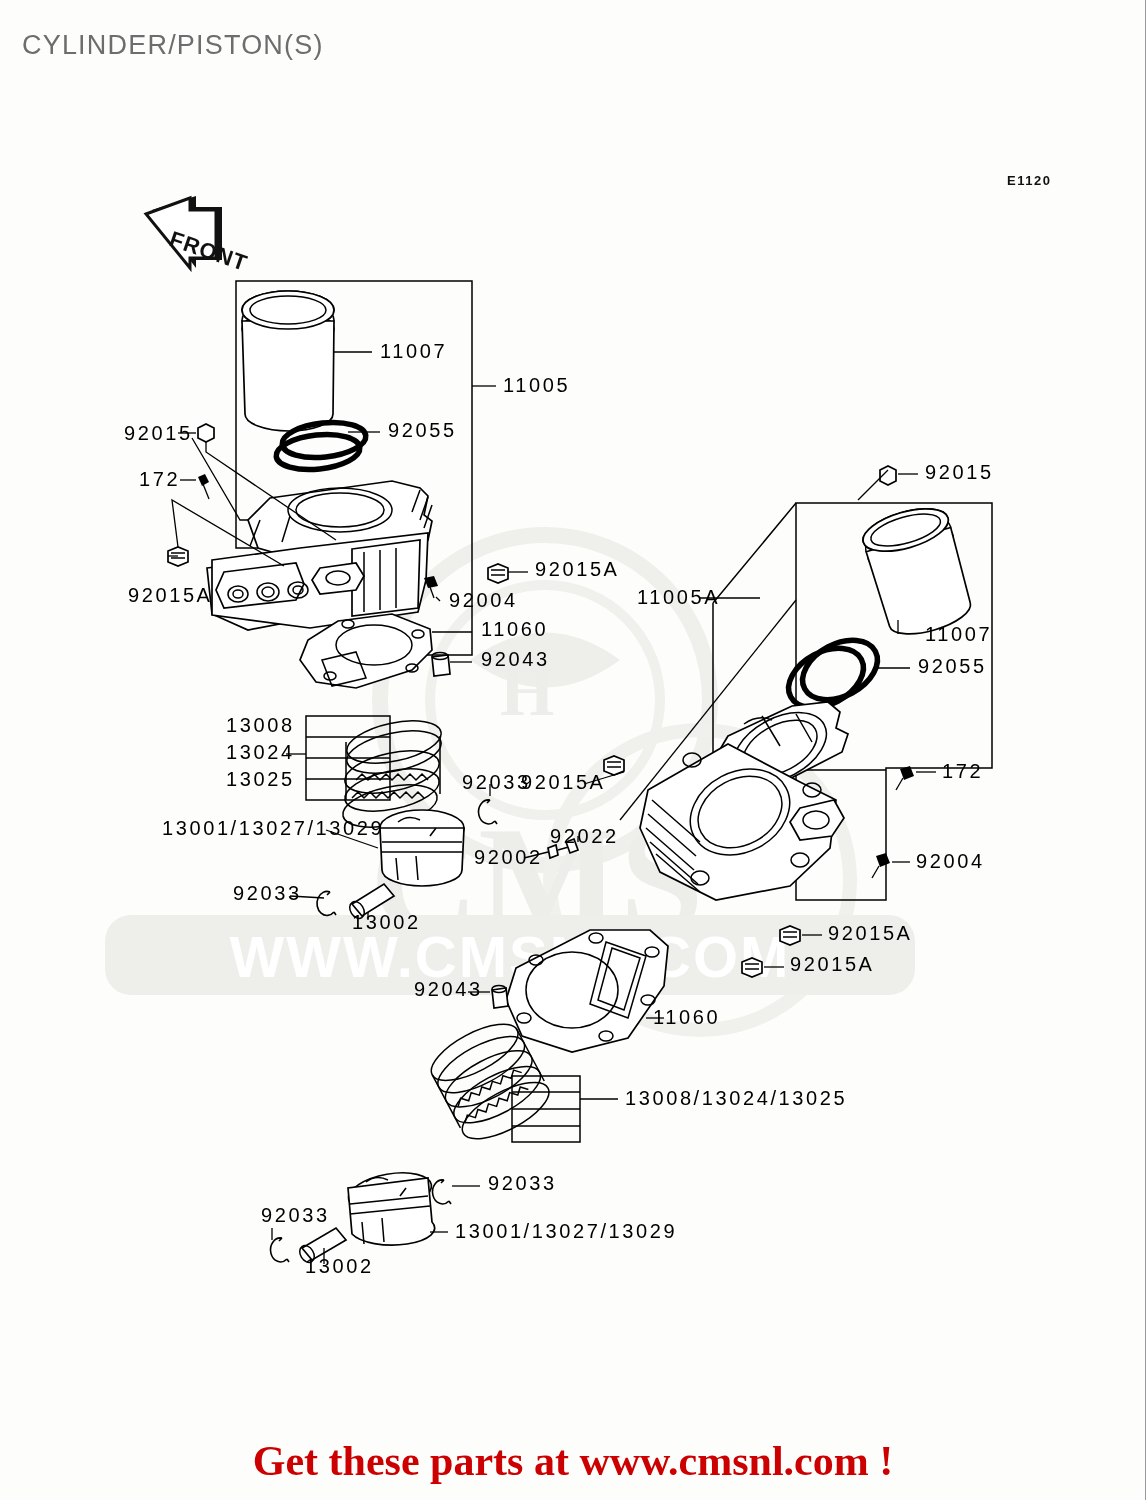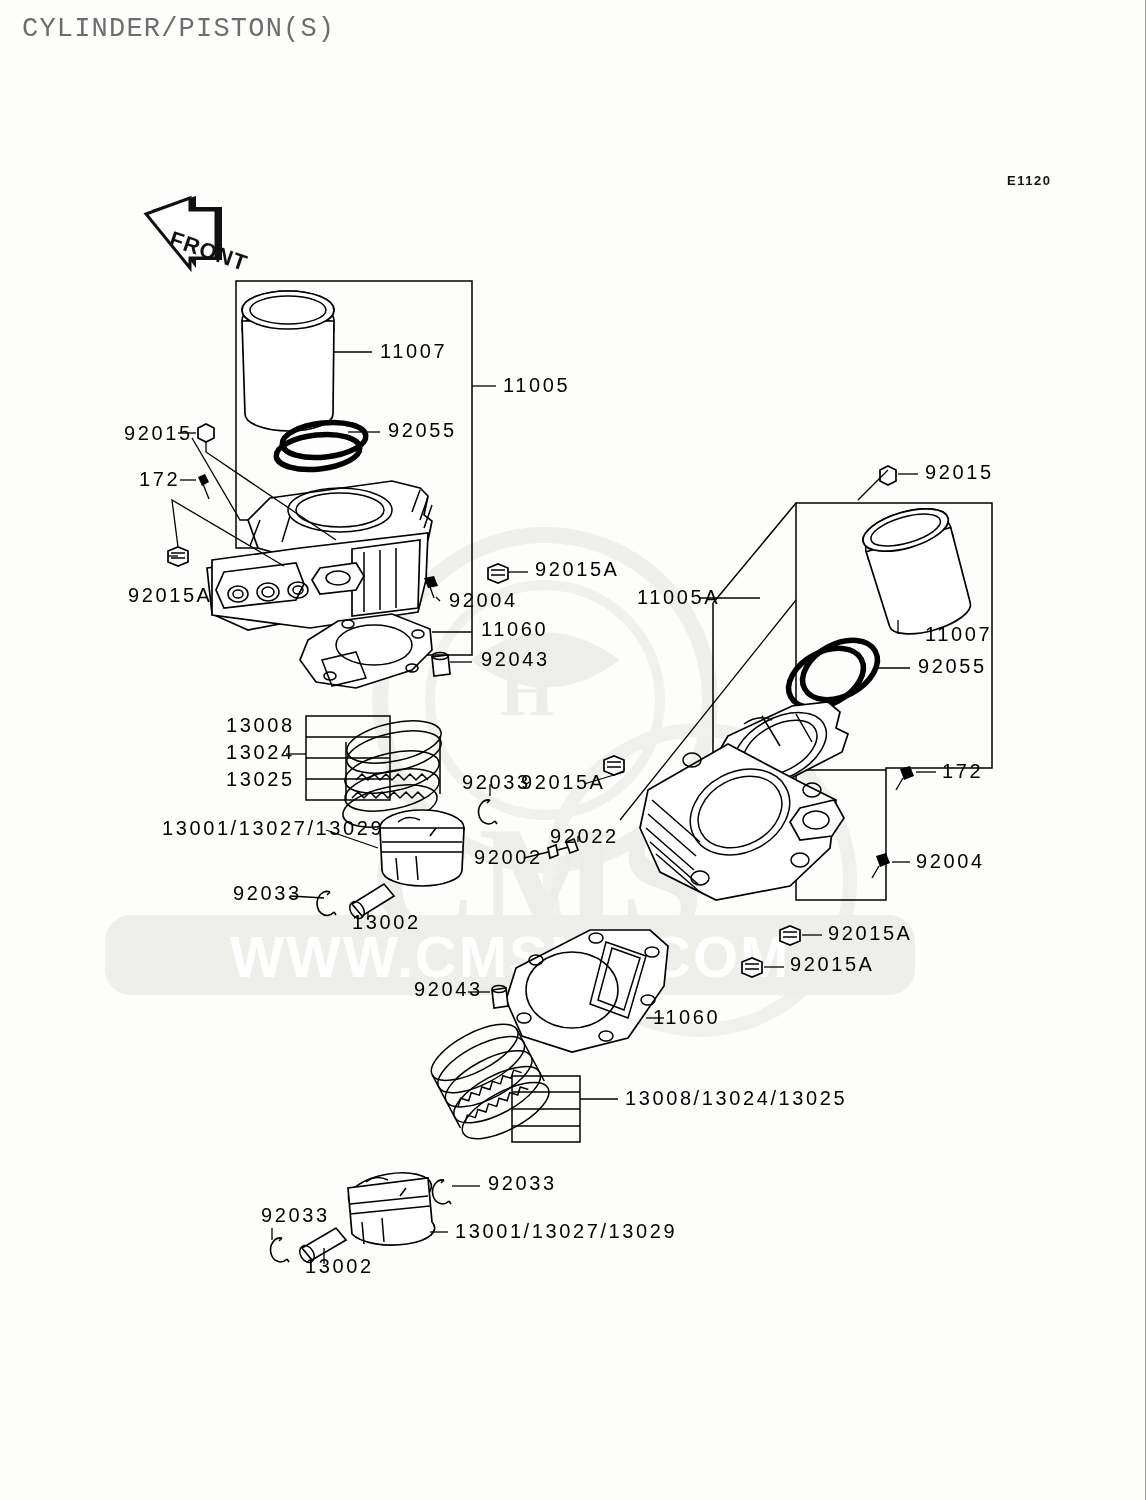--- a/index.html
+++ b/index.html
@@ -7,23 +7,23 @@
     width:1146px;height:1500px;
     background:#fdfdfb;
     font-family:"Liberation Sans", sans-serif;
     position:relative;overflow:hidden;
   }
   #page{position:relative;width:1146px;height:1500px;}
   .page-border-right{
     position:absolute;top:0;right:0;width:1px;height:1500px;background:#9a9a9a;
   }
   #title{
-    position:absolute;left:22px;top:14px;
+    position:absolute;left:22px;top:30px;
     font-size:27px;letter-spacing:1.2px;color:#6d6d6d;
-    font-family:Liberation Mono, monospace;
+    font-family:Liberation Sans, sans-serif;
     white-space:nowrap;
   }
   #figref{
     position:absolute;left:963px;top:173px;
     font-size:13px;font-weight:bold;letter-spacing:1.5px;color:#111;
     font-family:"Liberation Sans", sans-serif;
     padding-left:44px;
   }
   #footer{
     position:absolute;left:0;right:0;top:1437px;
@@ -426,14 +426,15 @@
       <text class="lbl" x="653" y="1024">11060</text>
       <text class="lbl" x="625" y="1105">13008/13024/13025</text>
       <text class="lbl" x="488" y="1190">92033</text>
       <text class="lbl" x="261" y="1222">92033</text>
       <text class="lbl" x="455" y="1238">13001/13027/13029</text>
       <text class="lbl" x="305" y="1273">13002</text>
     </g>
 
   </svg>
 
+  <div id="footer">Get these parts at www.cmsnl.com !</div>
 
 </div>
 
 </body></html>

